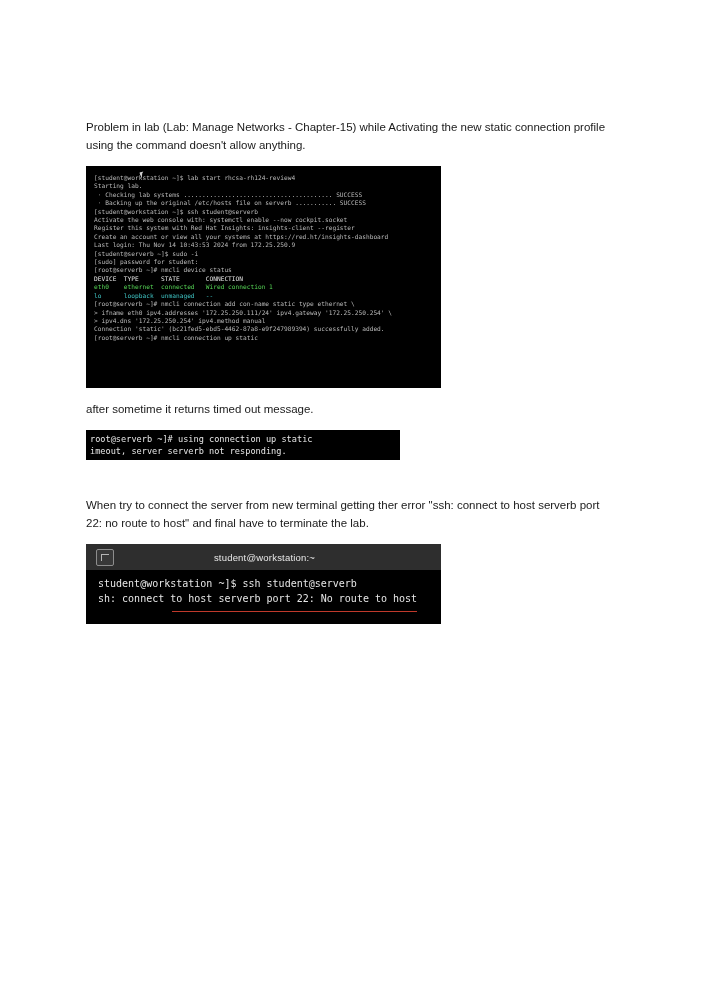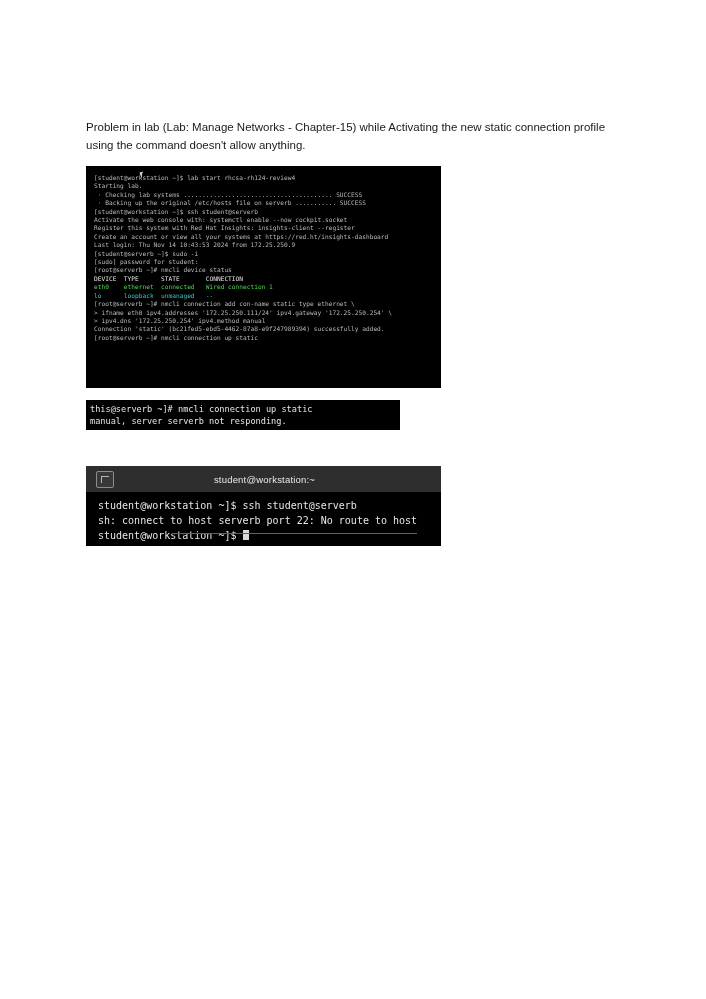--- a/index.html
+++ b/index.html
@@ -190,34 +190,35 @@
       <div class="line white">DEVICE  TYPE      STATE       CONNECTION</div>
       <div class="line lgreen">eth0    ethernet  connected   Wired connection 1</div>
       <div class="line teal">lo      loopback  unmanaged   --</div>
       <div class="line grey">[root@serverb ~]# nmcli connection add con-name static type ethernet \</div>
       <div class="line grey">&gt; ifname eth0 ipv4.addresses '172.25.250.111/24' ipv4.gateway '172.25.250.254' \</div>
       <div class="line grey">&gt; ipv4.dns '172.25.250.254' ipv4.method manual</div>
       <div class="line grey">Connection 'static' (bc21fed5-ebd5-4462-87a8-e9f247989394) successfully added.</div>
       <div class="line grey">[root@serverb ~]# nmcli connection up static</div>
     </div>
 
+    <p class="para">after sometime it returns timed out message.</p>
 
     <div class="term term2">
-      <div class="line white">this@serverb ~]# nmcli connection up static</div>
-      <div class="line white">manual, server serverb not responding.</div>
+      <div class="line white">root@serverb ~]# using connection up static</div>
+      <div class="line white">imeout, server serverb not responding.</div>
     </div>
 
+    <p class="para">When try to connect the server from new terminal getting ther error "ssh: connect to host serverb port 22: no route to host" and final have to terminate the lab.</p>
 
     <div class="term3wrap">
       <div class="term3bar">
         <div class="tb-icon"></div>
         <div class="tb-title">student@workstation:~</div>
       </div>
       <div class="term term3">
         <div class="line white">student@workstation ~]$ ssh student@serverb</div>
         <div class="line white">sh: connect to host serverb port 22: No route to host</div>
-        <div class="line white"><span>student@workstation ~]$ </span><span class="blockcursor"></span></div>
         <div class="underline-red"></div>
       </div>
     </div>
 
   </div>
 </div>
 
 </body></html>

